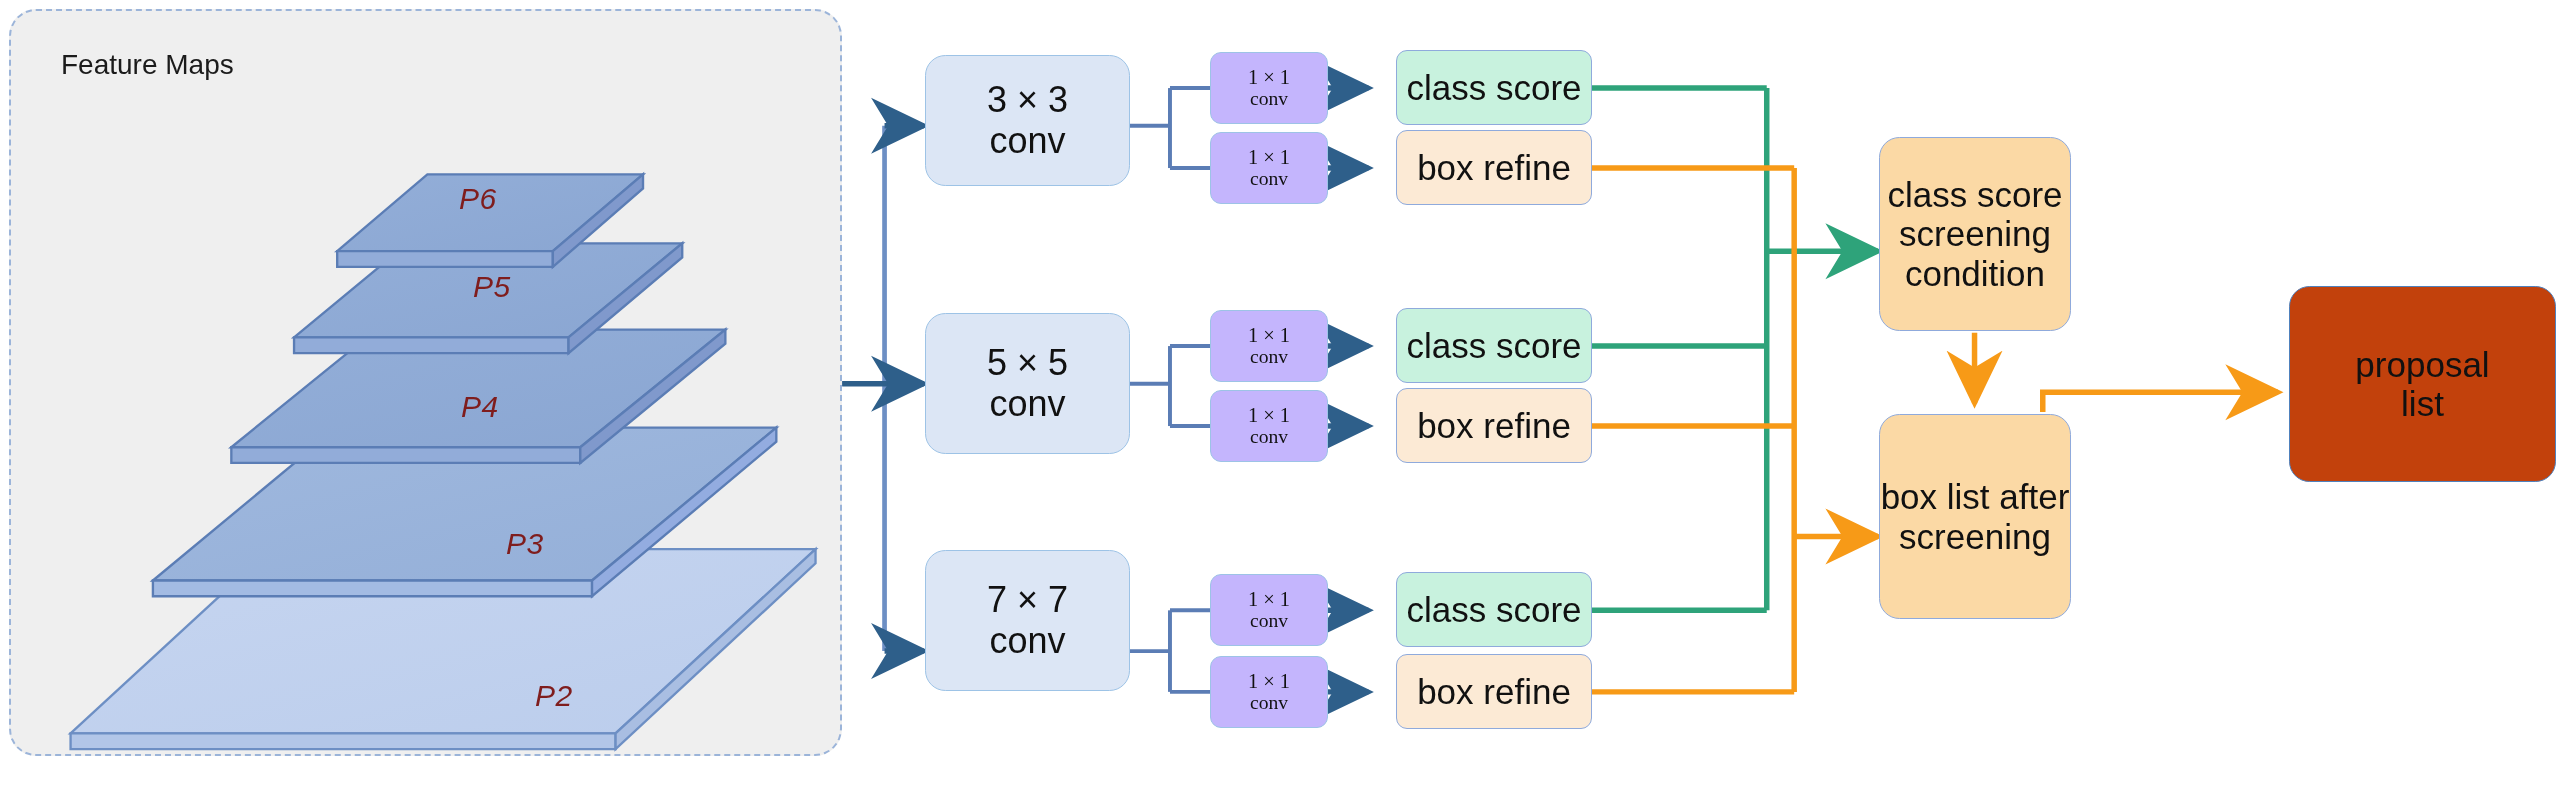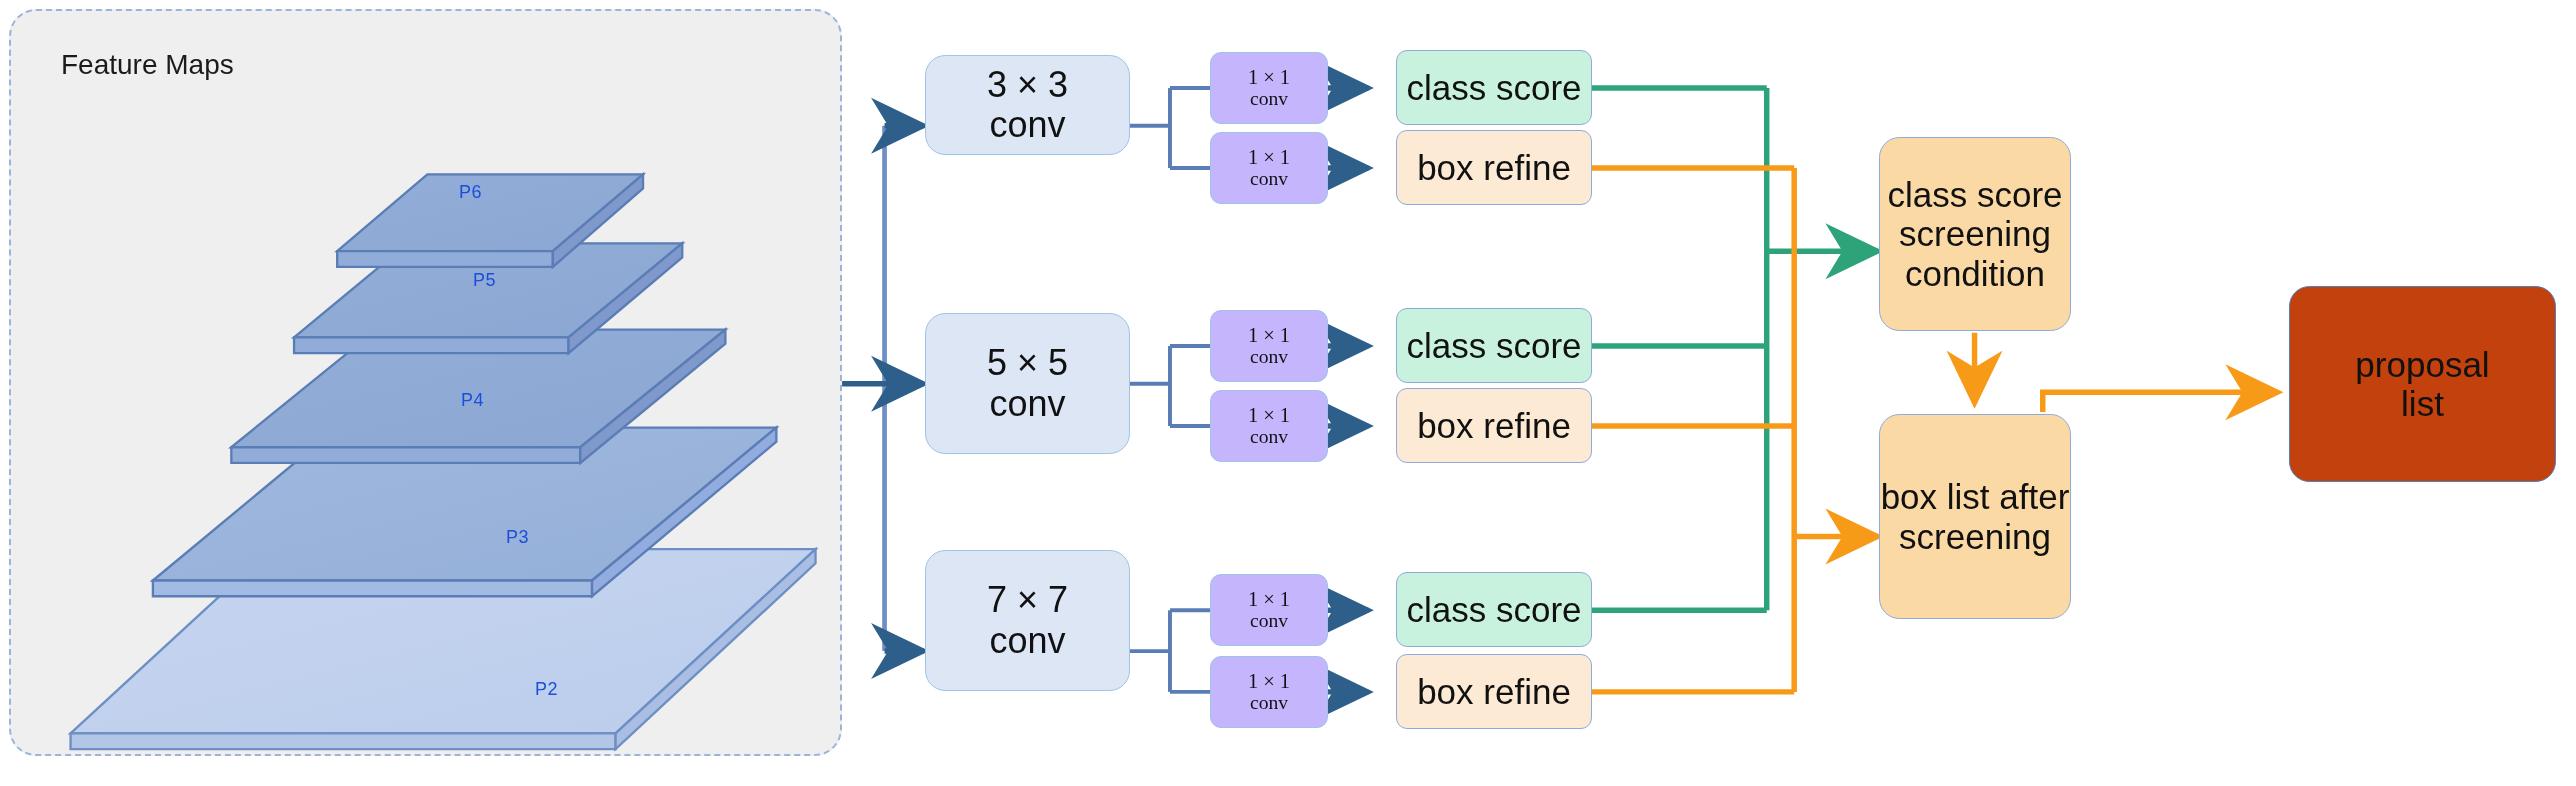--- a/index.html
+++ b/index.html
@@ -4,21 +4,21 @@
 <style>
   html,body{margin:0;padding:0;background:#ffffff;}
   body{width:2576px;height:787px;font-family:"Liberation Sans",sans-serif;overflow:hidden;}
   #stage{position:relative;width:2576px;height:787px;background:#ffffff;}
   svg.layer{position:absolute;left:0;top:0;width:2576px;height:787px;overflow:visible;}
   .node{position:absolute;box-sizing:border-box;display:flex;align-items:center;justify-content:center;
         text-align:center;color:#111;line-height:1.12;}
   .fm-panel{position:absolute;left:9.4px;top:9.4px;width:833px;height:747px;
             background:#efefef;border:2.4px dashed #9bb4d9;border-radius:27px;box-sizing:border-box;}
   .fm-title{position:absolute;left:61px;top:49px;font-size:28px;color:#1b1b1b;}
-  .slab-label{position:absolute;color:#1d4ed8;font-size:18px;letter-spacing:0.4px;}
+  .slab-label{position:absolute;color:#7f1d1d;font-size:30px;letter-spacing:0.4px;font-style:italic;}
   .conv-big{background:#dce6f5;border:1.6px solid #9dc3e6;border-radius:20.4px;font-size:36px;}
   .conv-big .l1{display:block;}
   .conv-small{background:#c4b5fd;border:1.6px solid #9dc3e6;border-radius:11px;font-size:20.4px;
               font-family:"Liberation Serif",serif;}
   .conv-small .l2{font-size:19.6px;}
   .cls-box{background:#c8f2de;border:1.6px solid #8faadc;border-radius:11px;font-size:35px;}
   .box-box{background:#fcead5;border:1.6px solid #8faadc;border-radius:11px;font-size:35px;}
   .screen-box{background:#fbd9a5;border:1.6px solid #8faadc;border-radius:20.4px;font-size:35px;}
   .prop-box{background:#c2410c;border:1.6px solid #4f81bd;border-radius:20.4px;font-size:35px;}
   .nowrap{white-space:pre-line;}
@@ -132,21 +132,21 @@
     <path d="M 2030,543 L 2288,543" stroke="#f79a17" stroke-width="7" fill="none"></path>
     <path d="M 2030,882 L 2288,882" stroke="#f79a17" stroke-width="7" fill="none"></path>
     <path d="M 2288,214 L 2288,882" stroke="#f79a17" stroke-width="7" fill="none"></path>
     <path d="M 2288,684 L 2395,684" stroke="#f79a17" stroke-width="7" fill="none" marker-end="url(#arwOrange)"></path>
 
     <path d="M 2518,424 L 2518,514" stroke="#f79a17" stroke-width="7" fill="none" marker-end="url(#arwOrange)"></path>
 
     <path d="M 2605,525 L 2605,500 L 2905,500" stroke="#f79a17" stroke-width="7" fill="none" marker-end="url(#arwOrange)"></path>
   </svg>
 
-  <div class="node conv-big" style="left:925px;top:55px;width:205px;height:100px;">
+  <div class="node conv-big" style="left:925px;top:55px;width:205px;height:131px;">
     <span style="display:block;">
       <span class="l1">3 × 3</span>
       <span class="l1">conv</span>
     </span>
   </div>
   <div class="node conv-small" style="left:1210px;top:52px;width:118px;height:72px;">
     <span style="display:block;">
       <span class="l1">1 × 1</span>
       <span class="l2" style="display:block;">conv</span>
     </span>

